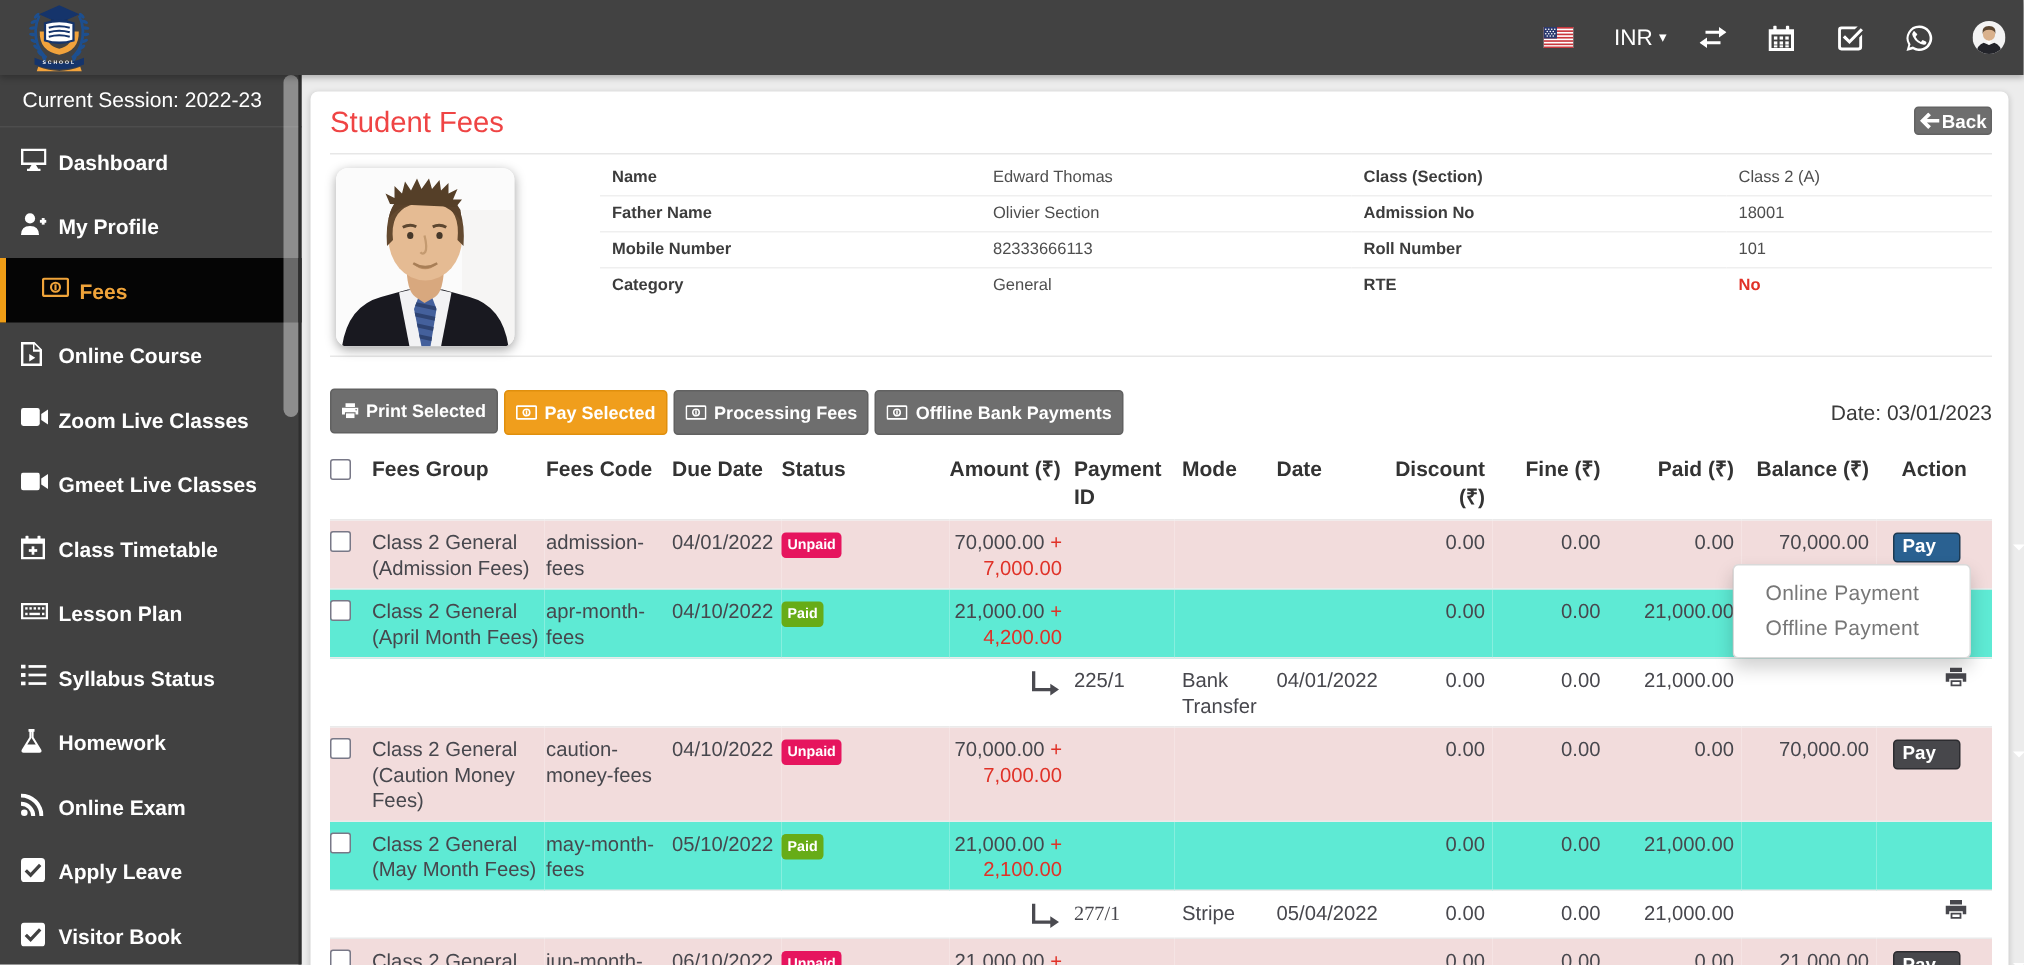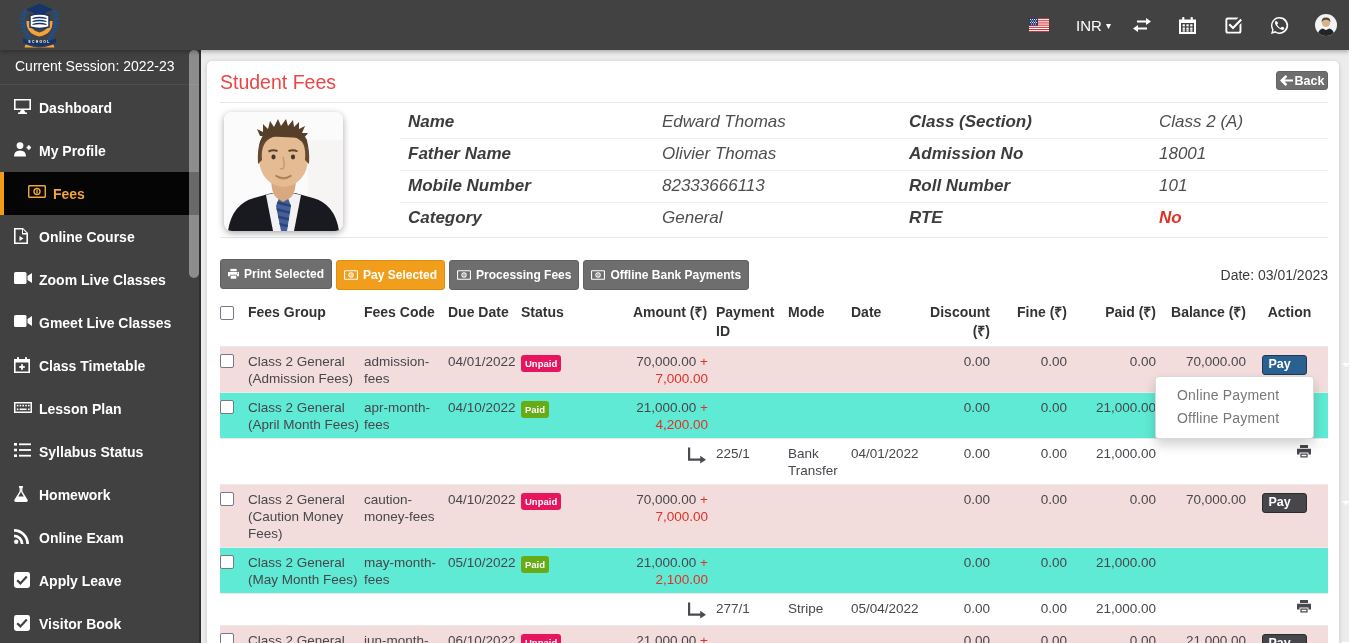--- a/index.html
+++ b/index.html
@@ -23,21 +23,21 @@
 .content { position:absolute; left:201px; top:50px; width:1148px; min-height:593px; }
 .card { position:relative; margin:11px 10px 0 6px; background:#fff; border-radius:5px 5px 0 0; box-shadow:0 1px 4px rgba(0,0,0,.18); min-height:600px; padding:10px 11px 20px 13px; }
 .card h1 { font-size:19.5px; font-weight:normal; color:#ef4444; padding-top:0px; }
 .btn-back { position:absolute; top:10px; right:11px; background:#6e6e6e; border:1px solid #636363; color:#fff; font-size:12.5px; font-weight:bold; border-radius:3px; height:19px; width:52px; display:flex; align-items:center; justify-content:center; }
 .btn-back svg { margin-right:2px; }
 .hr1 { border:none; border-top:1px solid #e7e7e7; margin-top:8px; }
 
 .info { position:relative; height:135px; border-bottom:1px solid #e7e7e7; }
 .photo { position:absolute; left:4px; top:9px; width:119px; height:119px; border-radius:8px; overflow:hidden; box-shadow:0 2px 7px rgba(0,0,0,.35); background:#fff; }
 .itable { position:absolute; left:180px; top:4px; width:928px; border-collapse:collapse; }
-.itable td { font-size:17px; color:#4e4e4e; padding:5px 8px 6px 8px; border-bottom:1px solid #efefef; height:18px;font-style:italic; }
+.itable td { font-size:11px; color:#4e4e4e; padding:5px 8px 6px 8px; border-bottom:1px solid #efefef; height:18px; }
 .itable tr:last-child td { border-bottom:none; }
 .itable td.lb { font-weight:bold; color:#3c3c3c; }
 .itable td.c1 { width:254px; } .itable td.c2 { width:247px; } .itable td.c3 { width:250px; } .itable td.c4 { width:177px; }
 .itable td.red { color:#e03127; font-weight:bold; }
 .red { color:#e03127; }
 
 .btnrow { position:relative; margin-top:21px; height:30px; }
 .btn { display:inline-flex; align-items:center; height:30px; border-radius:3px; color:#fff; font-size:12px; font-weight:bold; border:1px solid transparent; padding:0 7px; margin-right:4px; }
 .btn svg { margin-right:5px; }
 .btn-gray { background:#6e6e6e; border-color:#616161; }
@@ -305,21 +305,21 @@
       <table class="itable">
         <tbody>
             <tr>
               <td class="lb c1">Name</td>
               <td class="c2">Edward Thomas</td>
               <td class="lb c3">Class (Section)</td>
               <td class="c4">Class 2 (A)</td>
             </tr>
         <tr>
               <td class="lb">Father Name</td>
-              <td>Olivier Thomas</td>
+              <td>Olivier Section</td>
               <td class="lb">Admission No</td>
               <td>18001</td>
             </tr>
         <tr>
               <td class="lb">Mobile Number</td>
               <td>82333666113</td>
               <td class="lb">Roll Number</td>
               <td>101</td>
             </tr>
         <tr>
@@ -484,21 +484,21 @@
         </tr>
         <tr class="frow subrow">
           <td></td>
             <td></td>
             <td></td>
             <td></td>
             <td></td>
           <td class="r"><svg class="subarr" width="20" height="20" viewBox="0 0 20 20" style="margin-right:2px;">
                 <path d="M2 2.5 H4.2 V13.6 H14.2 V10.8 L20 14.7 L14.2 18.6 V15.8 H2 Z" fill="#4a4a50"></path>
               </svg></td>
-          <td style="padding-left:8px;">277/1</td>
+          <td style="padding-left:8px;font-family:Liberation Serif, serif;">277/1</td>
           <td>Stripe</td>
           <td>05/04/2022</td>
           <td class="r">0.00</td>
           <td class="r">0.00</td>
           <td class="r">21,000.00</td>
           <td class="r"></td>
           <td style="text-align:right; padding-right:17px;"><svg width="14" height="13" viewBox="0 0 14 13" fill="#47474d">
                 <path d="M3 0 H11 V3 H3 Z"></path>
                 <path d="M0 3.8 H14 V9.5 H11.5 V7.5 H2.5 V9.5 H0 Z"></path>
                 <path d="M3.4 8.5 H10.6 V12.5 H3.4 Z M4.6 9.7 V11.3 H9.4 V9.7 Z" fill-rule="evenodd"></path>

